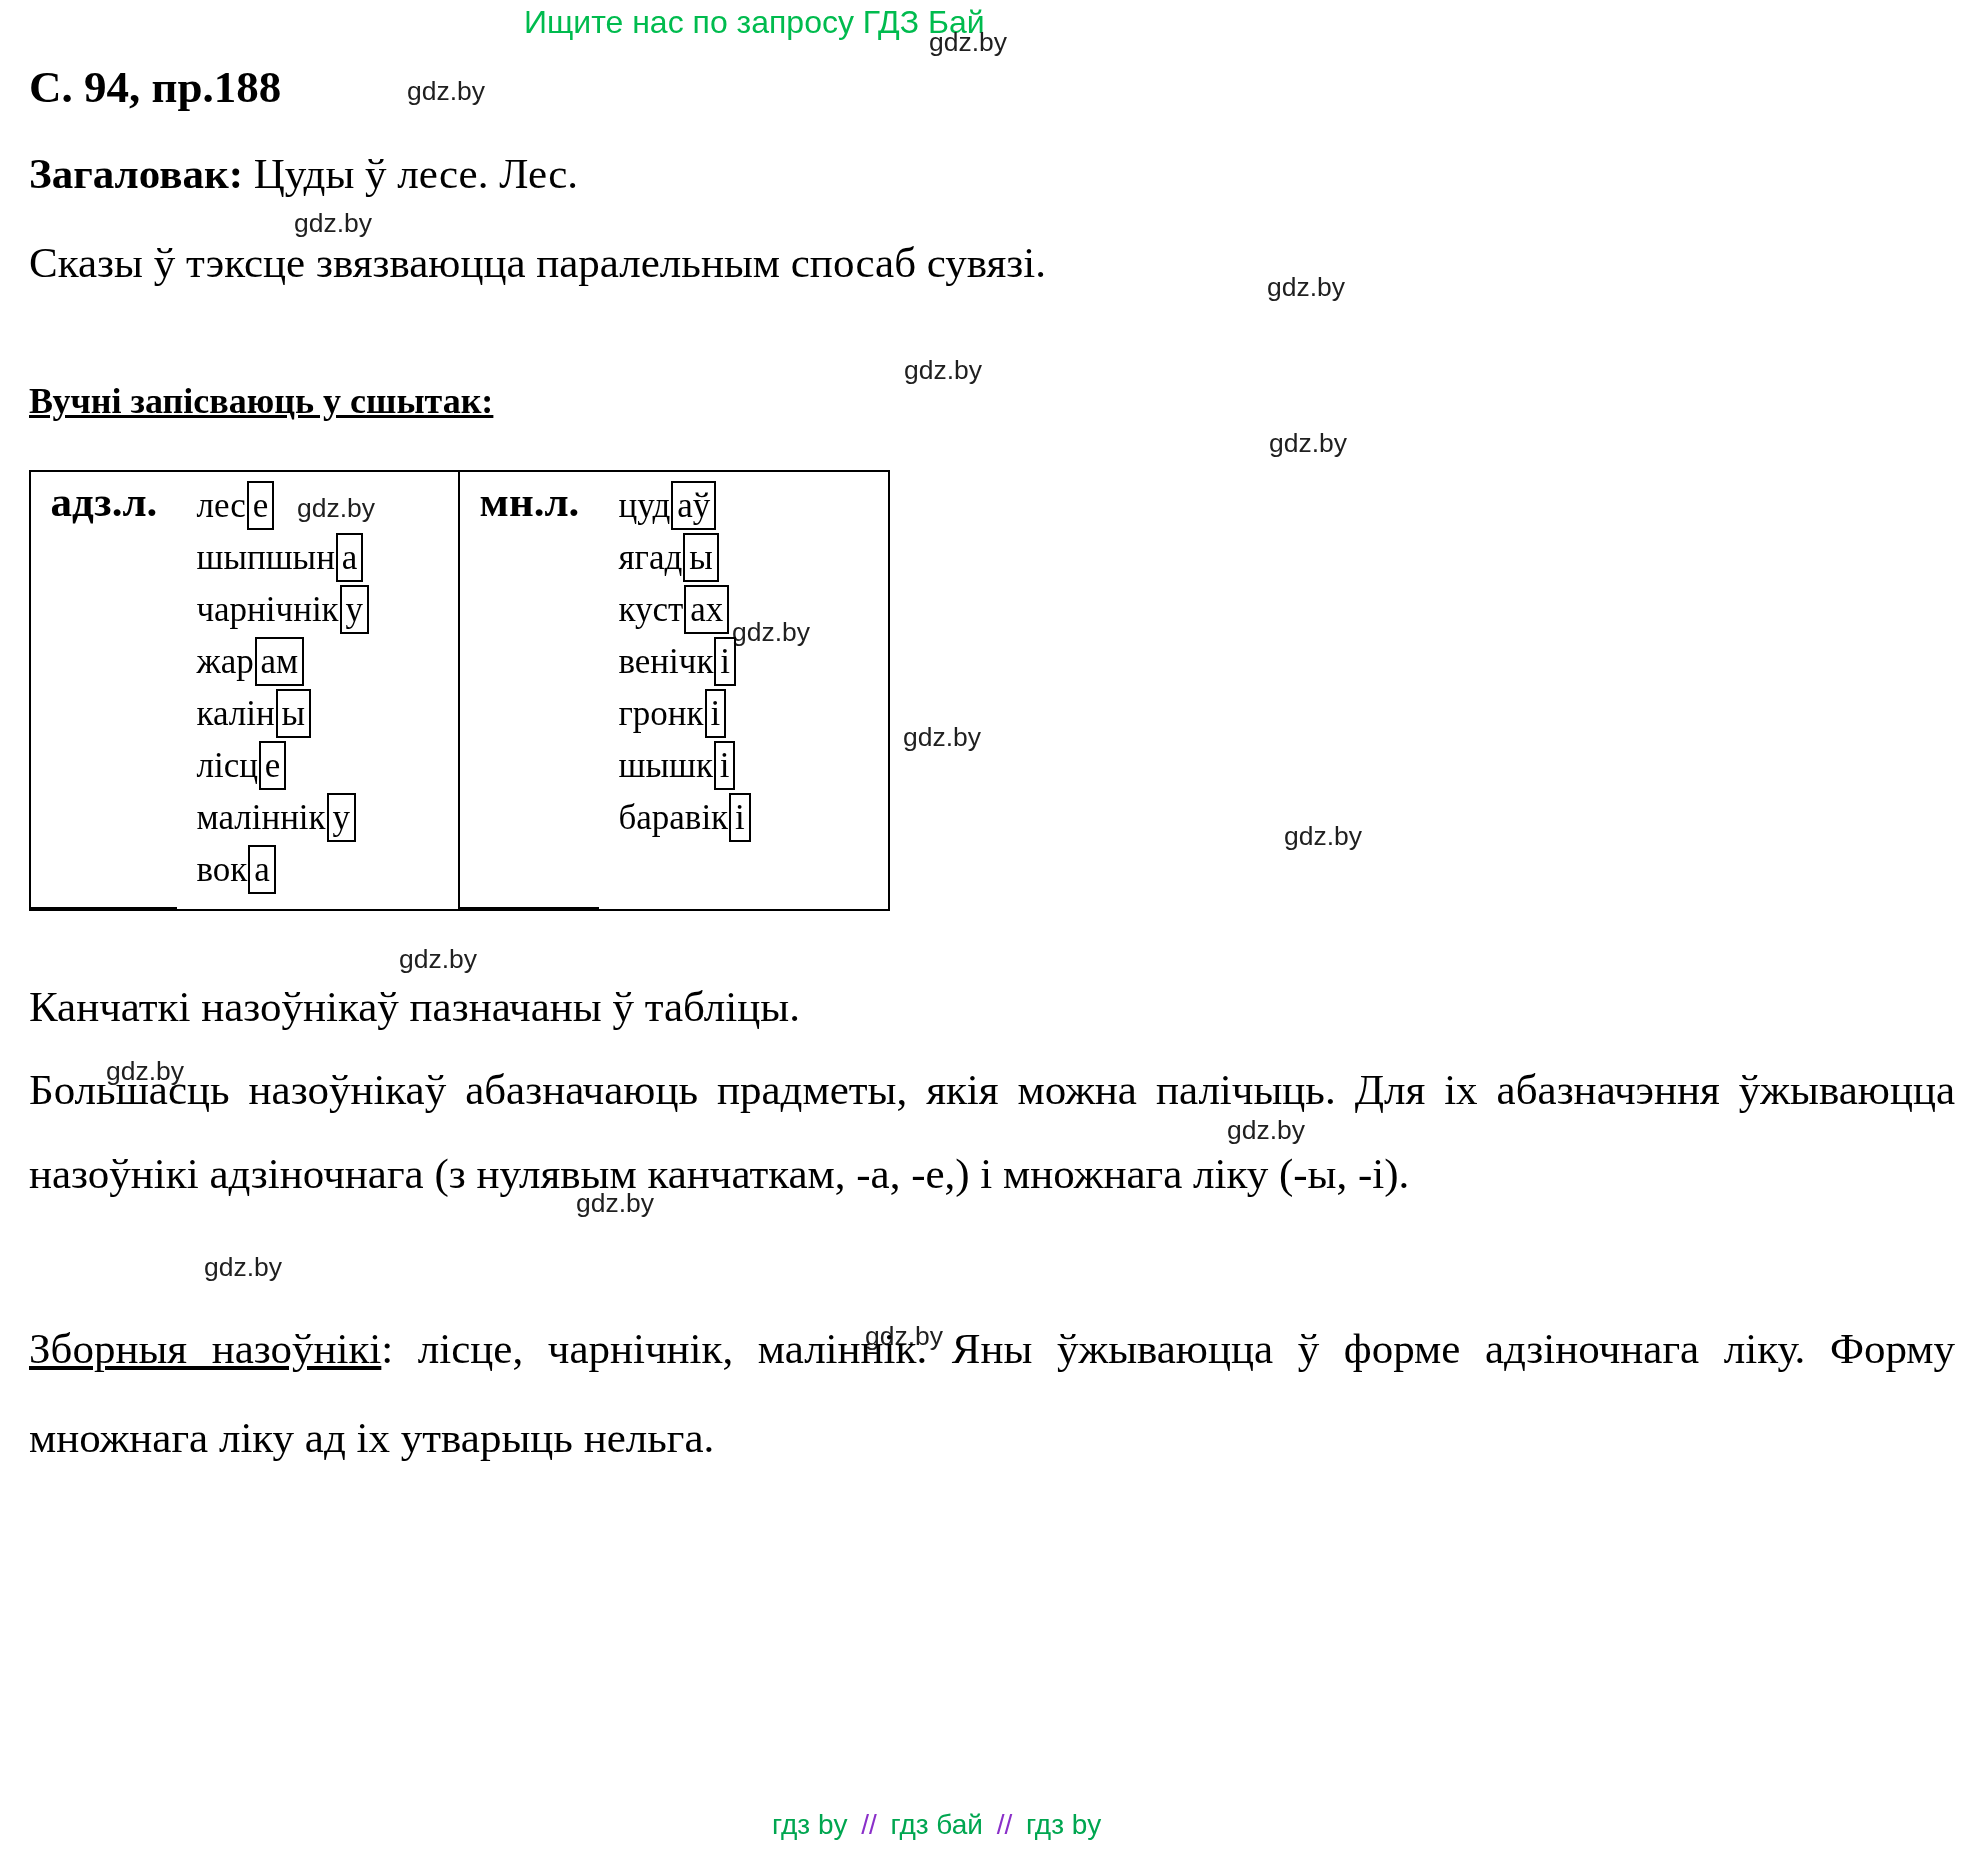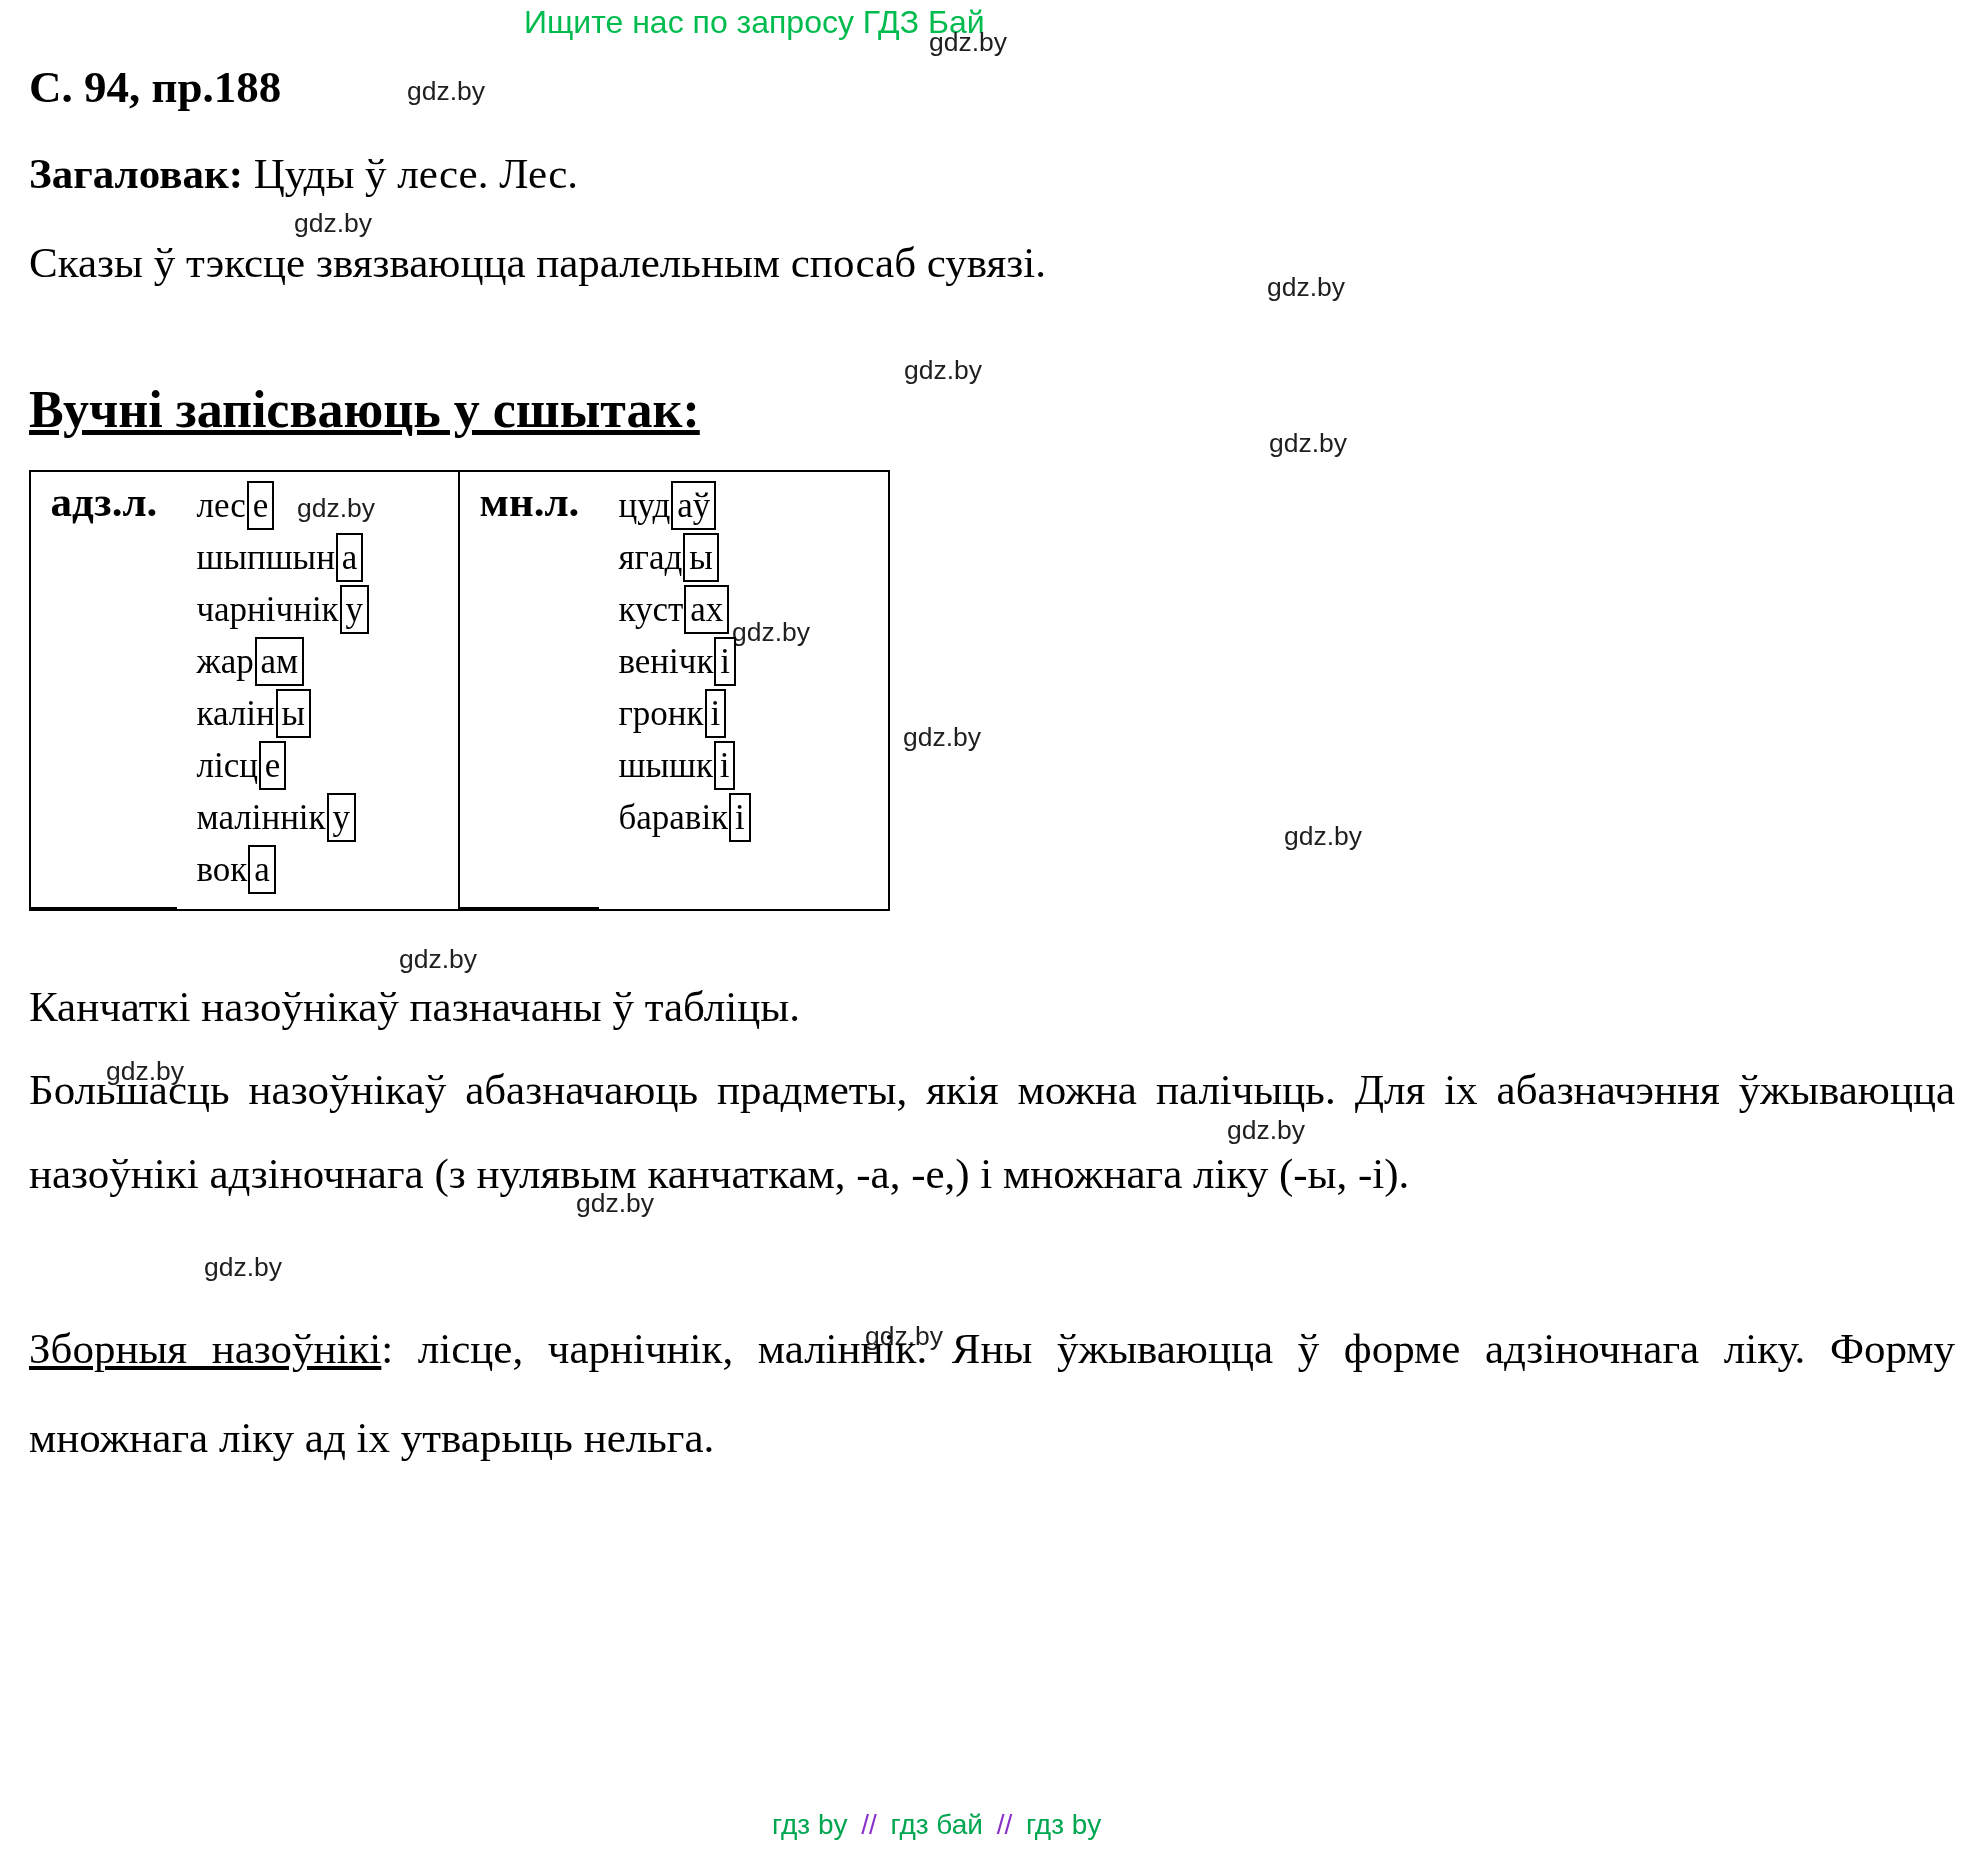--- a/index.html
+++ b/index.html
@@ -34,21 +34,21 @@
   }
   .bold { font-weight: bold; }
 
   .sentence {
     position: absolute; left: 29px; top: 238px;
     font-size: 43px;
   }
 
   .subheading {
     position: absolute; left: 29px; top: 380px;
-    font-size: 52px; font-weight: bold; text-decoration: underline;
+    font-size: 36px; font-weight: bold; text-decoration: underline;
   }
 
   .gtable {
     position: absolute; left: 29px; top: 470px; width: 861px;
     display: flex;
     border: 2.9px solid #000;
   }
   .gcol { display: flex; flex-direction: row; }
   .gcol.left  { width: 429px; border-right: 2px solid #000; }
   .gcol.right { flex: 1; }

